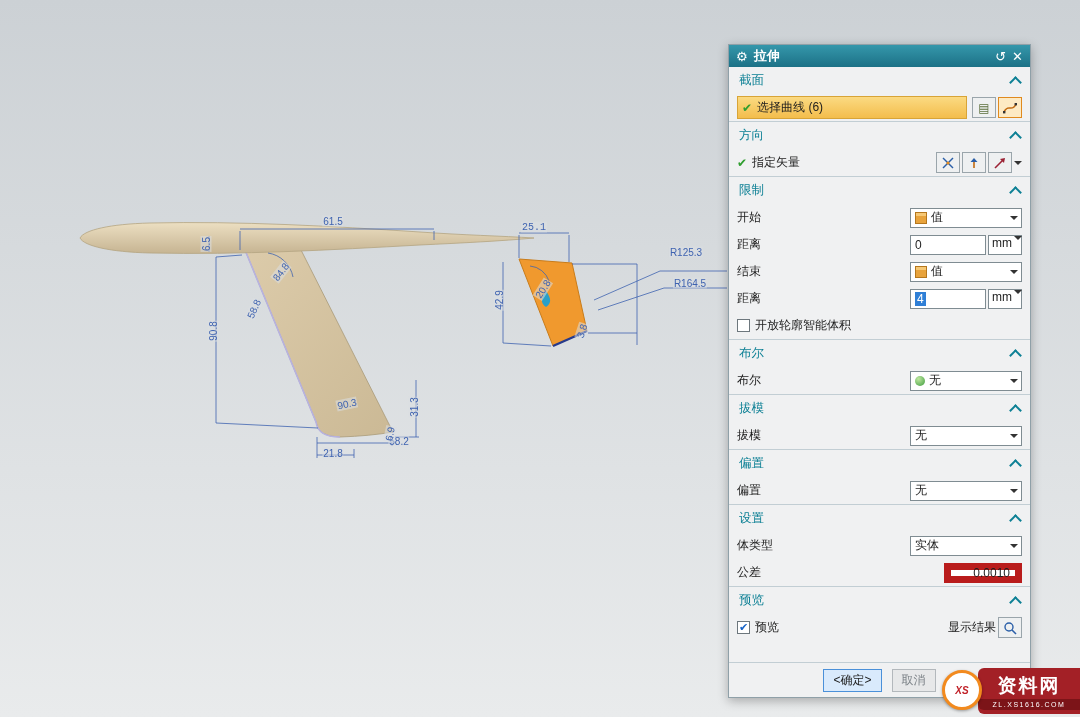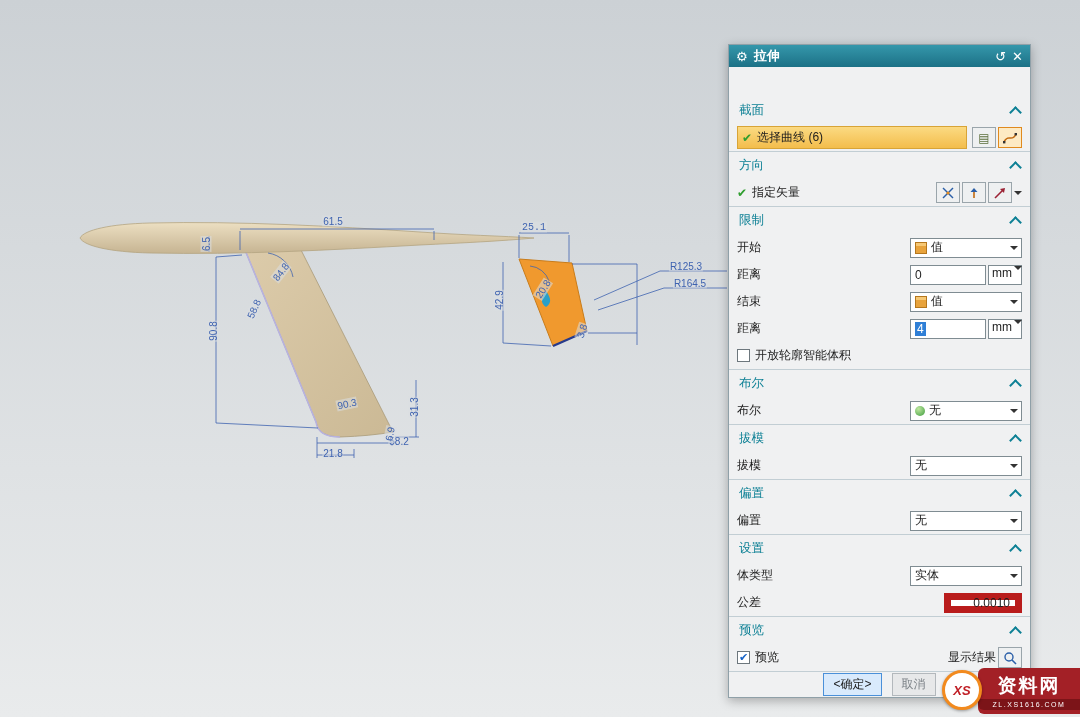--- a/index.html
+++ b/index.html
@@ -12,21 +12,21 @@
        transform:translate(-50%,-50%);background:rgba(218,222,225,.55);padding:0 1px;line-height:11px;}
 
   
   .panel{position:absolute;left:728px;top:44px;width:301px;height:652px;
          background:#f0f1f2;border:1px solid #8fa0a8;box-shadow:0 3px 10px rgba(0,0,0,.28);
          font-size:12px;color:#1d1d1d;display:flex;flex-direction:column;}
   .titlebar{height:22px;flex:0 0 22px;background:linear-gradient(#3597ab,#1c7186);color:#fff;
             display:flex;align-items:center;padding:0 7px;gap:6px;font-size:13px;}
   .titlebar .ttl{flex:1;font-weight:bold;}
   .tbico{cursor:pointer;font-size:13px;line-height:13px;}
-  .content{flex:1;display:flex;flex-direction:column;overflow:hidden;margin-top:30px;}
+  .content{flex:1;display:flex;flex-direction:column;overflow:hidden;}
   .sec{border-top:1px solid #c2ced4;}
   .hdr{height:27px;display:flex;align-items:center;padding:0 10px;color:#0d8095;font-size:12.5px;}
   .hdr .sp{flex:1}
   .chev{width:7px;height:7px;border-left:2px solid #0d8095;border-top:2px solid #0d8095;
         transform:rotate(45deg);margin-top:3px;}
   .row{min-height:27px;display:flex;align-items:center;padding:0 8px;gap:5px;}
   .grp{margin-left:auto;display:flex;align-items:center;gap:2px;}
   .chk{color:#2f9e2f;font-size:12px;}
   .selfield{flex:1;height:21px;background:linear-gradient(#fbda82,#f3bd4c);
             border:1px solid #d8a437;display:flex;align-items:center;gap:5px;padding:0 4px;}
@@ -56,21 +56,21 @@
 
   
   .wm{position:absolute;right:0;bottom:3px;width:102px;height:46px;background:#a32026;
       border-radius:6px 0 0 6px;z-index:30;display:flex;flex-direction:column;justify-content:center;}
   .wm .big{color:#fff;font-size:19px;font-weight:bold;text-align:center;letter-spacing:2px;line-height:26px;}
   .wm .url{background:#7c1418;color:#fff;font-size:7px;letter-spacing:1.5px;text-align:center;
            padding:2px 0;border-radius:0 0 0 6px;}
   .wmlogo{position:absolute;left:-36px;top:2px;width:40px;height:40px;border-radius:50%;
           background:#fff;border:3px solid #f28a1e;box-sizing:border-box;display:flex;
           align-items:center;justify-content:center;color:#c01f26;font-weight:bold;
-          font-style:italic;font-size:13px;box-shadow:0 1px 3px rgba(0,0,0,.35);}
+          font-style:italic;font-size:10px;box-shadow:0 1px 3px rgba(0,0,0,.35);}
 </style>
 </head>
 <body>
 
 <div class="stage">
 
   <svg width="1080" height="717" style="position:absolute;left:0;top:0;">
     <defs>
       <linearGradient id="fuse" x1="0" y1="0" x2="0" y2="1">
         <stop offset="0" stop-color="#ead faf"></stop>
@@ -132,21 +132,21 @@
   <span class="dim" style="left:254px;top:309px;transform:translate(-50%,-50%) rotate(-66deg);">58.8</span>
   <span class="dim" style="left:347px;top:404px;transform:translate(-50%,-50%) rotate(-12deg);">90.3</span>
   <span class="dim" style="left:355px;top:441px;margin-left:44px;">58.2</span>
   <span class="dim" style="left:333px;top:453px;">21.8</span>
   <span class="dim" style="left:390px;top:434px;transform:translate(-50%,-50%) rotate(-78deg);">6.9</span>
   <span class="dim" style="left:414px;top:407px;transform:translate(-50%,-50%) rotate(-90deg);">31.3</span>
   <span class="dim" style="left:534px;top:227px;font-family:Liberation Mono, monospace;">25.1</span>
   <span class="dim" style="left:499px;top:300px;transform:translate(-50%,-50%) rotate(-90deg);">42.9</span>
   <span class="dim" style="left:543px;top:289px;transform:translate(-50%,-50%) rotate(-58deg);">20.8</span>
   <span class="dim" style="left:582px;top:331px;transform:translate(-50%,-50%) rotate(-72deg);">3.8</span>
-  <span class="dim" style="left:686px;top:266px;">R125.3</span>
+  <span class="dim" style="left:686px;top:252px;">R125.3</span>
   <span class="dim" style="left:690px;top:283px;">R164.5</span>
 
   <div class="panel">
     <div class="titlebar">
       <span class="tbico">⚙</span>
       <span class="ttl">拉伸</span>
       <span class="tbico">↺</span>
       <span class="tbico">✕</span>
     </div>
 

